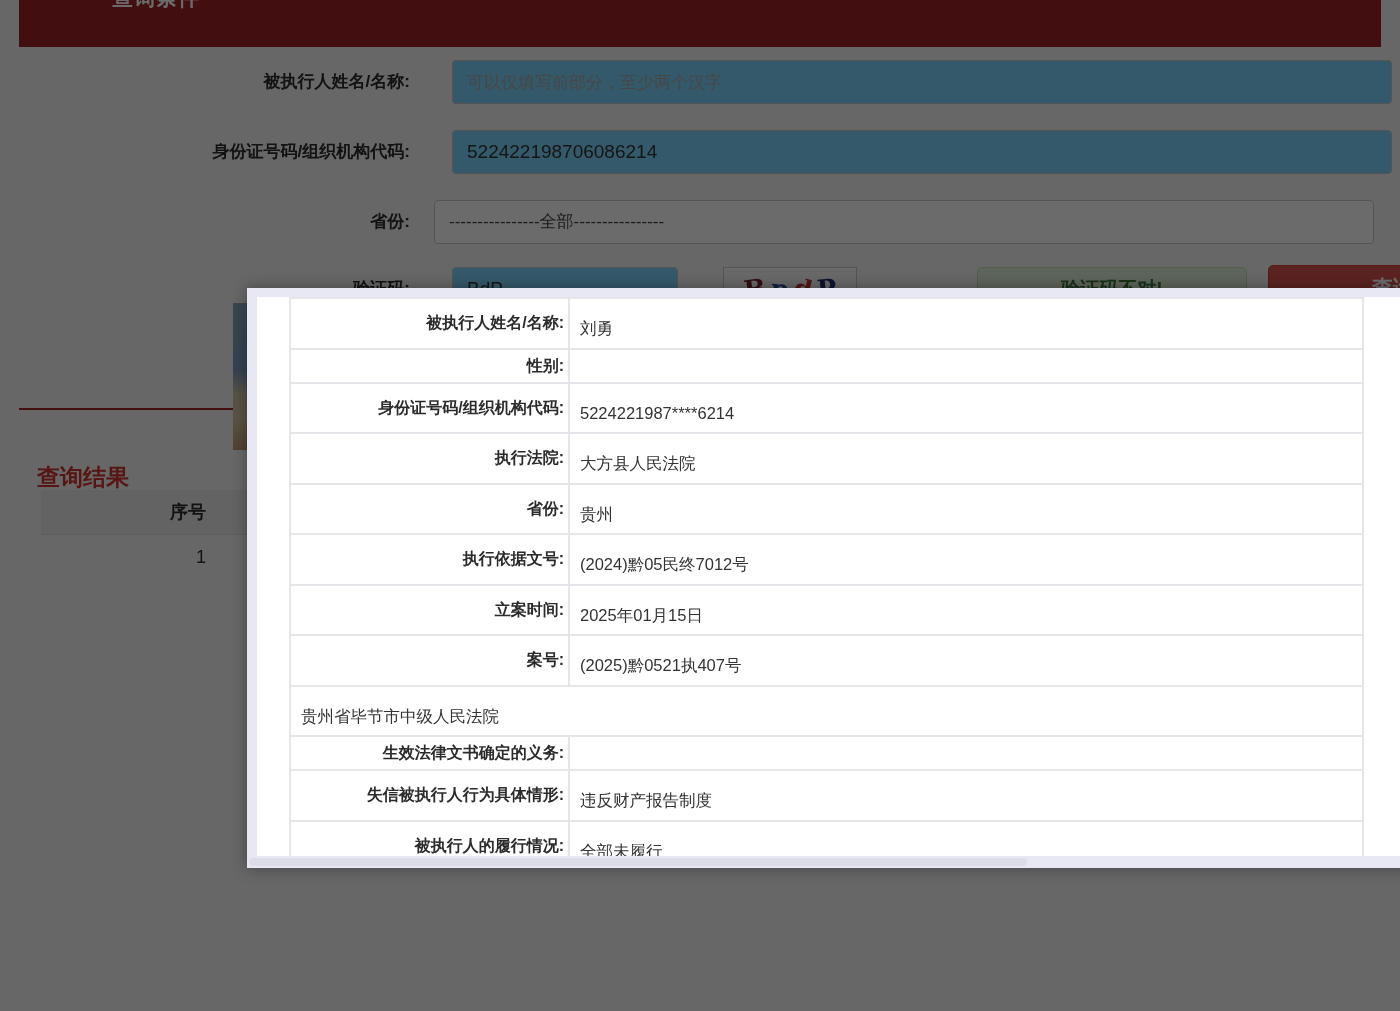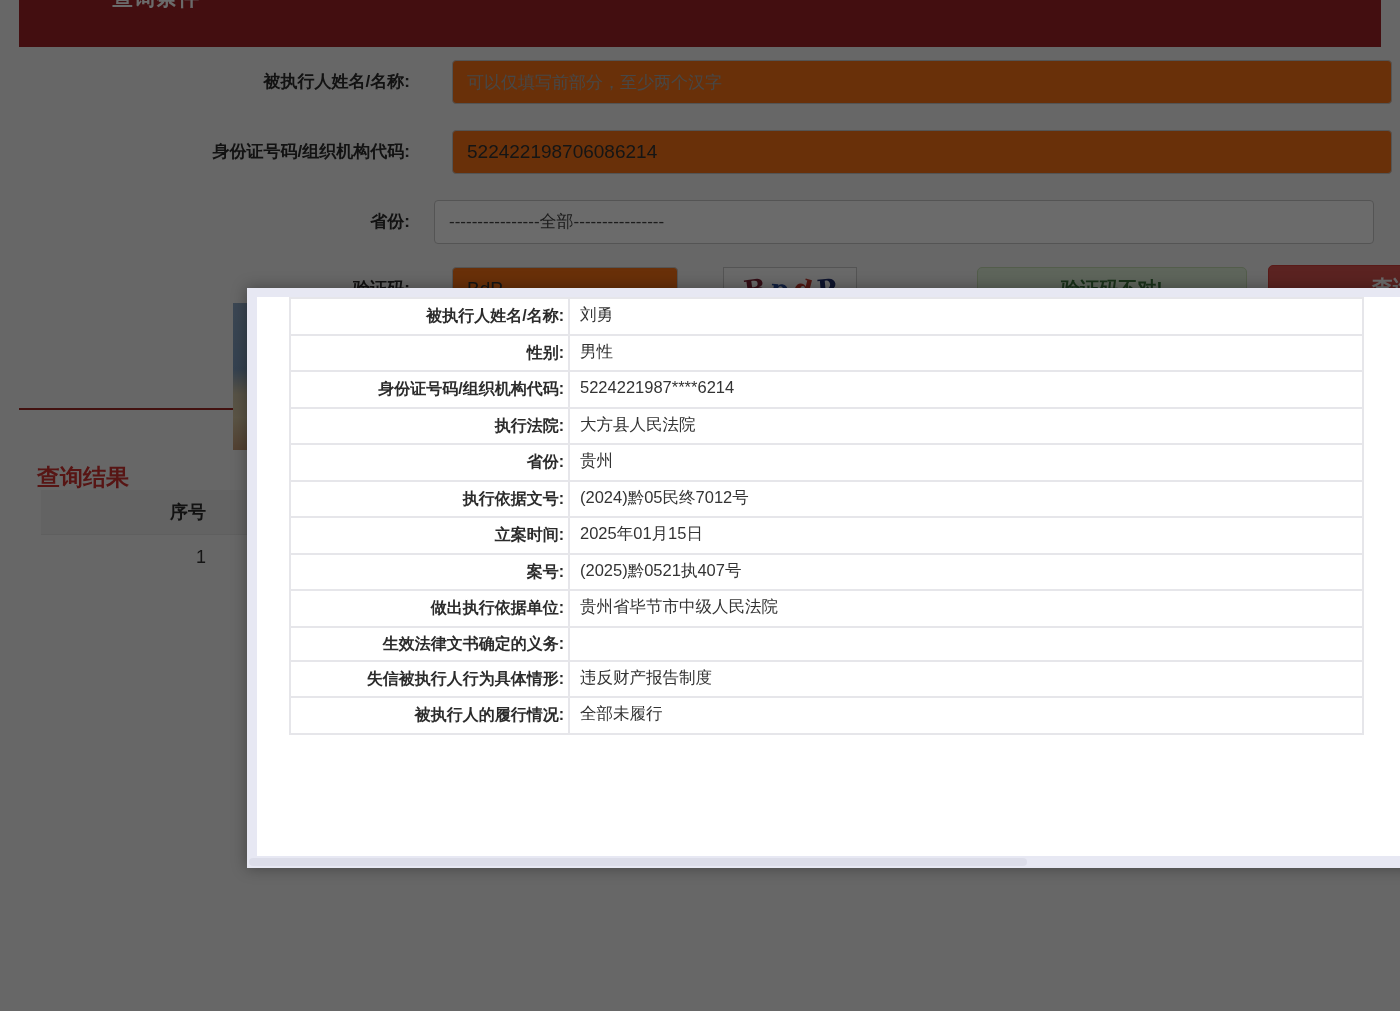--- a/index.html
+++ b/index.html
@@ -19,21 +19,21 @@
   }
   .panel-bottom-border {
     position:absolute; left:19px; top:408px; width:1362px; height:2px; background:#9e2a25;
   }
   .flabel {
     position:absolute; left:0; width:410px; text-align:right;
     font-size:17px; font-weight:bold; color:#2b2b2b; line-height:22px;
   }
   .finput {
     position:absolute; left:452px; width:940px; height:44px;
-    background:#f97316; border:1px solid #c8c8c8; border-radius:4px;
+    background:#7dd3fc; border:1px solid #c8c8c8; border-radius:4px;
     font-size:19px; color:#333; padding:0 14px;
     font-family:"Liberation Sans","DejaVu Sans",sans-serif;
   }
   .finput::placeholder { color:#a9a9a9; font-size:17px; }
   .fselect {
     position:absolute; left:434px; width:940px; height:44px;
     background:#fff; border:1px solid #c8c8c8; border-radius:4px;
     font-size:17px; color:#444; padding:10px 14px; line-height:22px;
     white-space:nowrap; overflow:hidden;
   }
@@ -99,21 +99,21 @@
     display:flex; align-items:center; min-height:34px;
     border-bottom:2px solid #e6e6ea; background:#fff;
   }
   .mlabel {
     width:279px; flex:0 0 279px; text-align:right; padding:3px 4px 3px 2px;
     font-size:16px; font-weight:bold; color:#2b2b2b; line-height:22px;
     border-right:2px solid #e6e6ea; align-self:stretch;
     display:flex; align-items:center; justify-content:flex-end;
   }
   .mvalue {
-    flex:1; padding:1px 14px 4px 10px; font-size:16.5px; color:#333;
+    flex:1; padding:15px 14px 4px 10px; font-size:16.5px; color:#333;
     line-height:29.5px;
   }
   .mscrollbar {
     position:absolute; left:0; bottom:0; width:100%; height:12px;
     background:#e7e8f3;
   }
   .mscrollbar .thumb {
     position:absolute; left:2px; top:2px; width:62%; height:8px;
     background:#dcdde9; border-radius:4px;
   }
@@ -163,21 +163,20 @@
 
 <div class="modal">
   <div class="modal-body">
     <div class="mtable">
         <div class="mrow">
           <div class="mlabel">被执行人姓名/名称:</div>
           <div class="mvalue">刘勇</div>
         </div>
         <div class="mrow">
           <div class="mlabel">性别:</div>
-          <div class="mvalue">男性</div>
         </div>
         <div class="mrow">
           <div class="mlabel">身份证号码/组织机构代码:</div>
           <div class="mvalue">5224221987****6214</div>
         </div>
         <div class="mrow">
           <div class="mlabel">执行法院:</div>
           <div class="mvalue">大方县人民法院</div>
         </div>
         <div class="mrow">
@@ -190,21 +189,20 @@
         </div>
         <div class="mrow">
           <div class="mlabel">立案时间:</div>
           <div class="mvalue">2025年01月15日</div>
         </div>
         <div class="mrow">
           <div class="mlabel">案号:</div>
           <div class="mvalue">(2025)黔0521执407号</div>
         </div>
         <div class="mrow">
-          <div class="mlabel">做出执行依据单位:</div>
           <div class="mvalue">贵州省毕节市中级人民法院</div>
         </div>
         <div class="mrow">
           <div class="mlabel">生效法律文书确定的义务:</div>
         </div>
         <div class="mrow">
           <div class="mlabel">失信被执行人行为具体情形:</div>
           <div class="mvalue">违反财产报告制度</div>
         </div>
         <div class="mrow">

